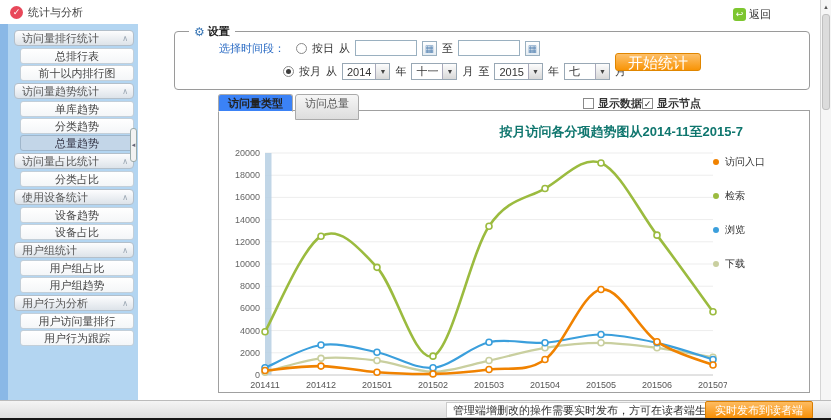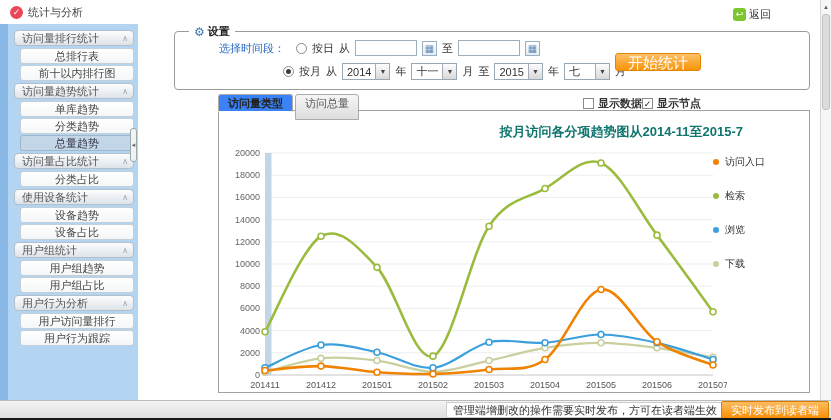--- a/index.html
+++ b/index.html
@@ -52,21 +52,21 @@
   .chart-title { position:absolute; left:0; top:12px; width:524px; text-align:right; font-size:13px; font-weight:bold; color:#0f766e; }
   #chart-svg { position:absolute; left:8px; top:32px; }
   .legend { position:absolute; left:494px; top:44px; display:flex; flex-direction:column; gap:20px; }
   .legend-item { display:flex; align-items:center; gap:6px; font-size:10px; color:#333; cursor:pointer; }
   .legend-dot { width:4px; height:4px; border-radius:50%; background:#fff; border:3px solid #000; display:inline-block; }
   
   .footer { position:absolute; left:0; top:400px; width:831px; height:20px; background:linear-gradient(#f4f4f4,#dcdcdc); border-top:1px solid #bbb; }
   .footer::after { content:""; position:absolute; left:0; bottom:0; width:100%; height:2px; background:#161616; }
   .welcome { position:absolute; left:10px; top:17px; color:#333; }
   .notice { position:absolute; right:96px; top:1px; height:16px; line-height:15px; background:#fff; border:1px solid #ccc; padding:0 6px; color:#333; }
-  .publish-btn { position:absolute; right:2px; top:0; height:18px; padding:0 9px; background:linear-gradient(#fdbc62,#f78f05); border:1px solid #d97d00; border-radius:2px; color:#fff; font-size:11px; cursor:pointer; }
+  .publish-btn { position:absolute; right:18px; top:0; height:18px; padding:0 9px; background:linear-gradient(#fdbc62,#f78f05); border:1px solid #d97d00; border-radius:2px; color:#fff; font-size:11px; cursor:pointer; }
   
   .scrollbar { position:absolute; right:0; top:0; width:11px; height:400px; background:#f6f6f6; border-left:1px solid #d5d5d5; }
   .scroll-up { position:absolute; top:1px; left:0; width:10px; height:12px; font-size:6px; color:#555; text-align:center; line-height:12px; cursor:pointer; }
   .scroll-thumb { position:absolute; top:14px; left:1px; width:8px; height:96px; background:#dcdcdc; border:1px solid #c0c0c0; border-radius:3px; }
 </style>
 </head>
 <body>
 
 <div class="topbar">
   <div class="app-title">
@@ -86,22 +86,22 @@
     <div class="side-section-header"><span>访问量趋势统计</span><span class="collapse-arrow">∧</span></div>
     <div class="side-item">单库趋势</div>
     <div class="side-item">分类趋势</div>
     <div class="side-item selected">总量趋势</div>
     <div class="side-section-header"><span>访问量占比统计</span><span class="collapse-arrow">∧</span></div>
     <div class="side-item">分类占比</div>
     <div class="side-section-header"><span>使用设备统计</span><span class="collapse-arrow">∧</span></div>
     <div class="side-item">设备趋势</div>
     <div class="side-item">设备占比</div>
     <div class="side-section-header"><span>用户组统计</span><span class="collapse-arrow">∧</span></div>
+    <div class="side-item">用户组占比</div>
     <div class="side-item">用户组趋势</div>
-    <div class="side-item">用户组占比</div>
     <div class="side-section-header"><span>用户行为分析</span><span class="collapse-arrow">∧</span></div>
     <div class="side-item">用户访问量排行</div>
     <div class="side-item">用户行为跟踪</div>
   </div>
 <div class="splitter">◄</div>
 
 <div class="settings-box">
   <div class="settings-legend">
     <span class="gear-icon">⚙</span>
     <span>设置</span>

